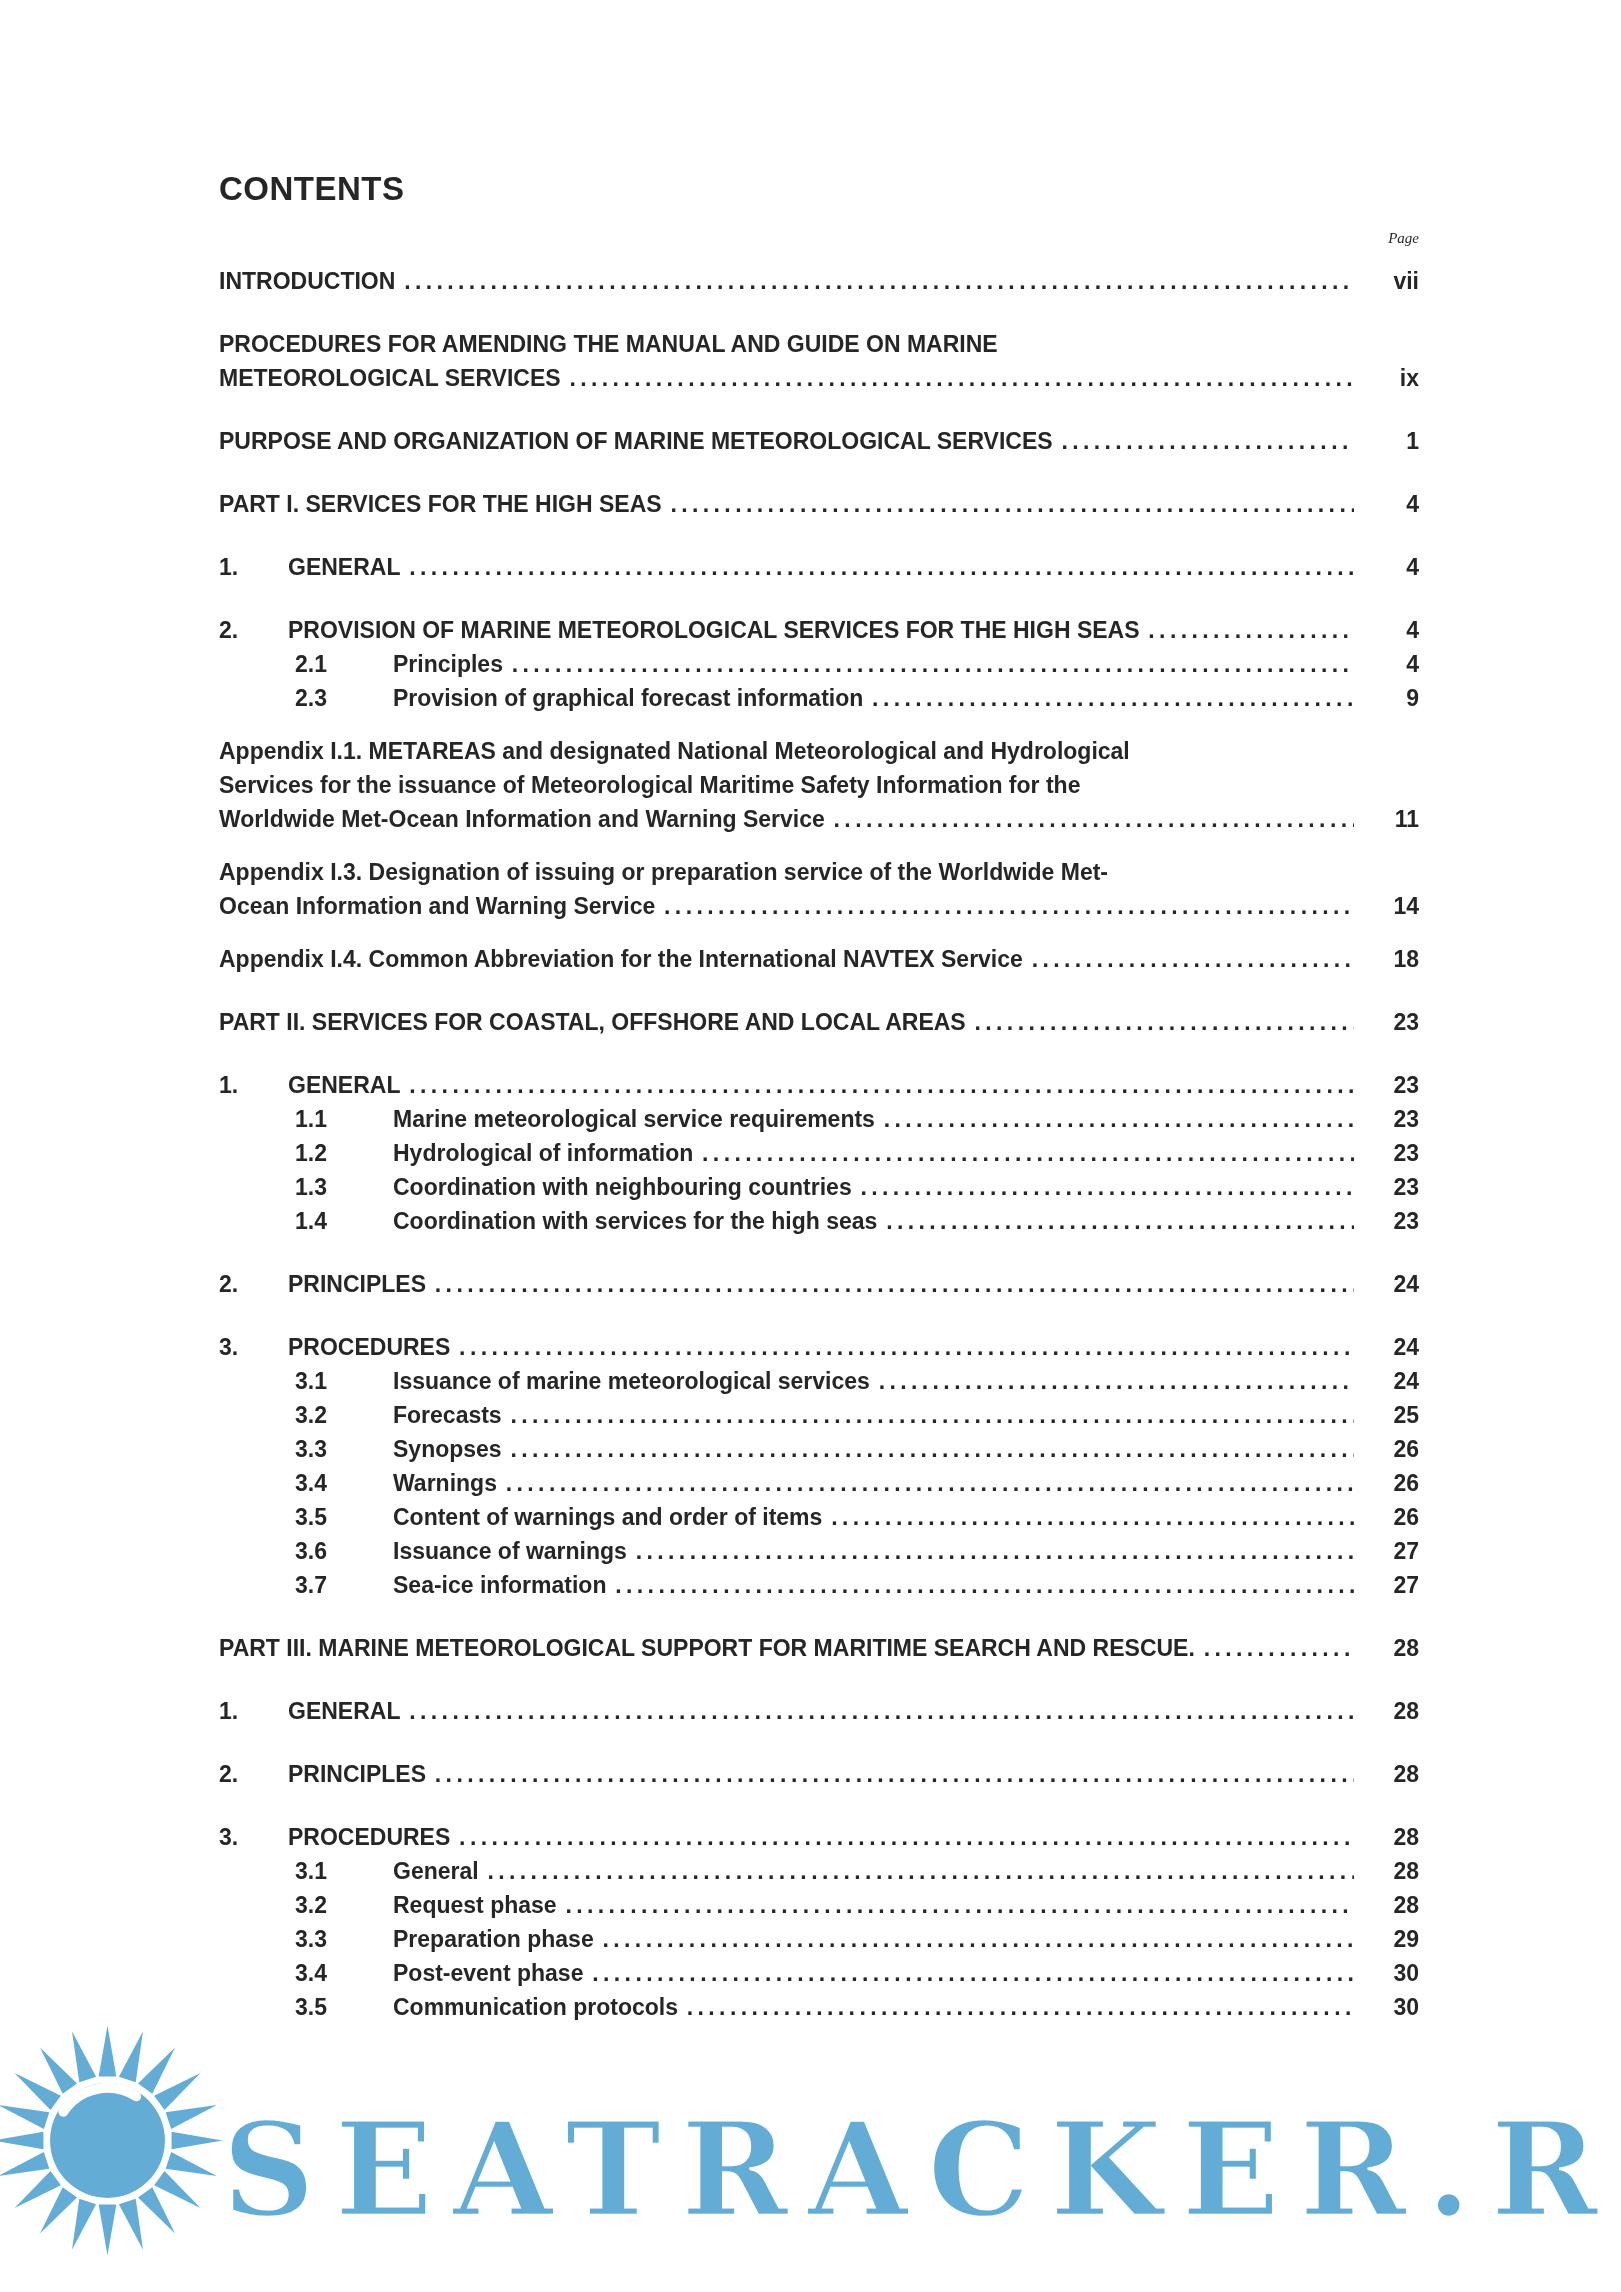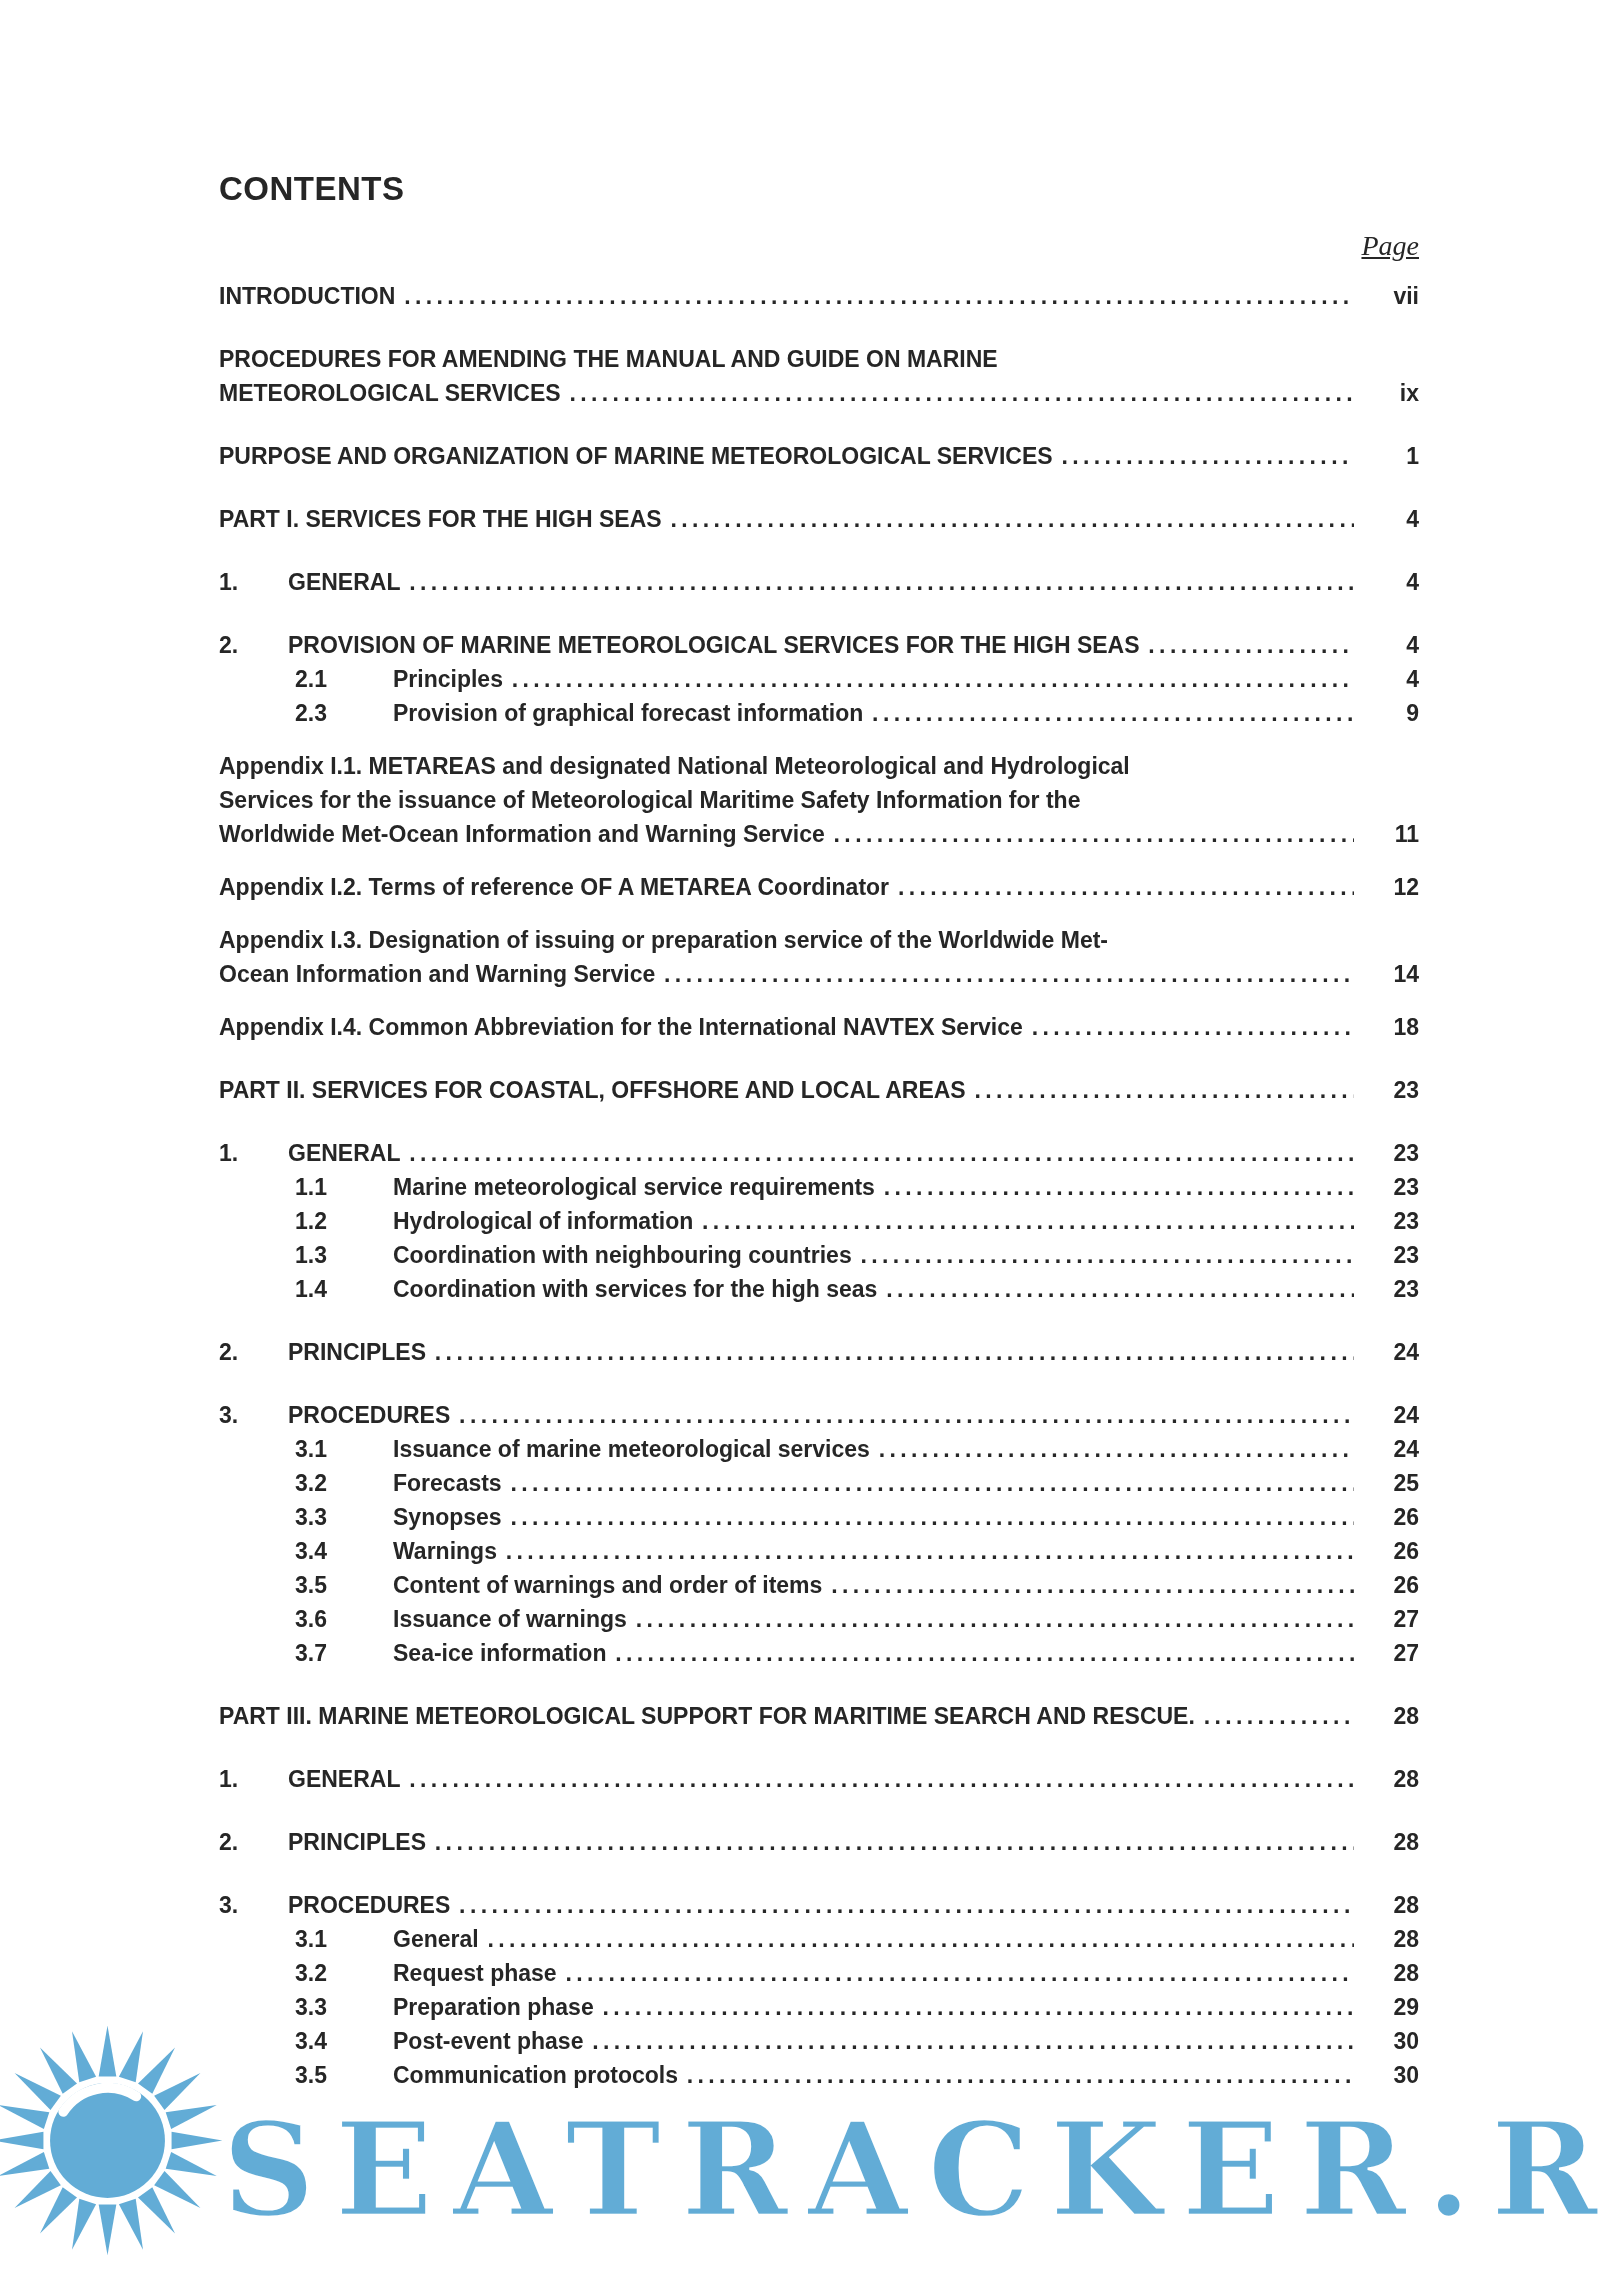--- a/index.html
+++ b/index.html
@@ -26,24 +26,23 @@
   }
   .title {
     font-size: 33px;
     font-weight: bold;
     letter-spacing: 0.5px;
     margin-bottom: 21.6px;
   }
   .page-label {
     font-family: "Liberation Serif", serif;
     font-style: italic;
-    font-size: 28px;
+    font-size: 15px;
     text-align: right;
     margin-bottom: 17.6px;
-    text-decoration: underline;
   }
 
   
   .toc-entry { font-size: 23px; line-height: 34px; font-weight: bold; }
   .toc-entry.bold { font-weight: bold; }
   .toc-entry.sub  { padding-left: 76px; }
   .gap-large { margin-top: 29px; }
   .gap-small { margin-top: 19px; }
   .gap-none  { margin-top: 0; }
 
@@ -205,27 +204,20 @@
             <span class="label">Services for the issuance of Meteorological Maritime Safety Information for the</span>
           </div>
           <div class="toc-row">
             <span class="label">Worldwide Met-Ocean Information and Warning Service</span>
             <span class="leader"></span>
             <span class="pagenum">11</span>
           </div>
         </div>
         <div class="toc-entry app gap-small">
           <div class="toc-row">
-            <span class="label">Appendix I.2. Terms of reference OF A METAREA Coordinator</span>
-            <span class="leader"></span>
-            <span class="pagenum">12</span>
-          </div>
-        </div>
-        <div class="toc-entry app gap-small">
-          <div class="toc-row">
             <span class="label">Appendix I.3. Designation of issuing or preparation service of the Worldwide Met-</span>
           </div>
           <div class="toc-row">
             <span class="label">Ocean Information and Warning Service</span>
             <span class="leader"></span>
             <span class="pagenum">14</span>
           </div>
         </div>
         <div class="toc-entry app gap-small">
           <div class="toc-row">

